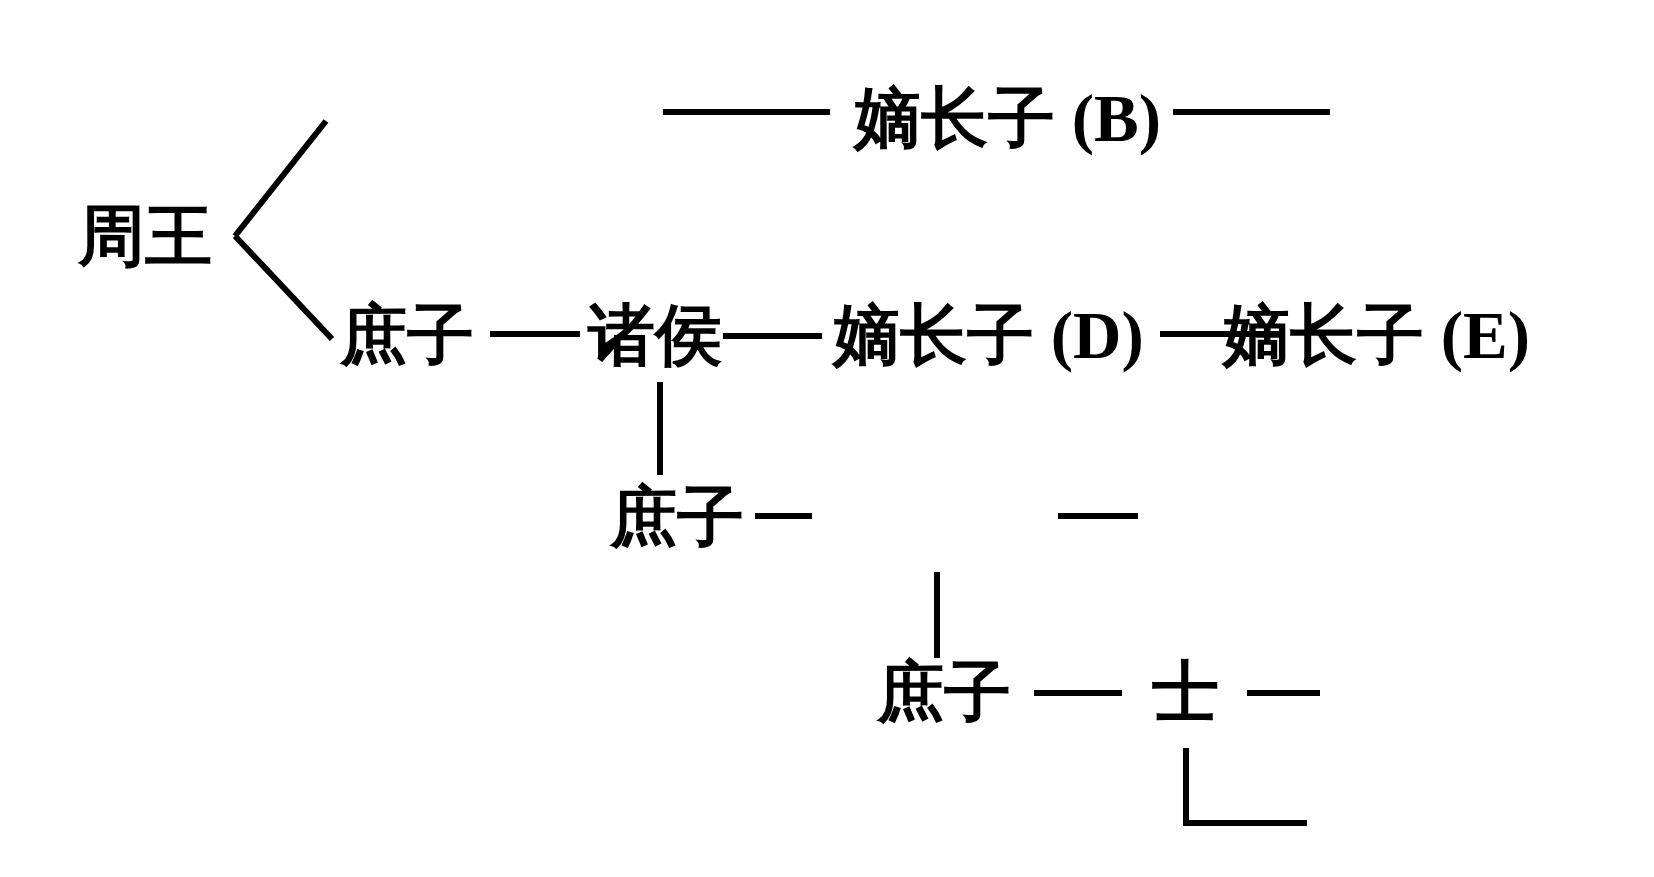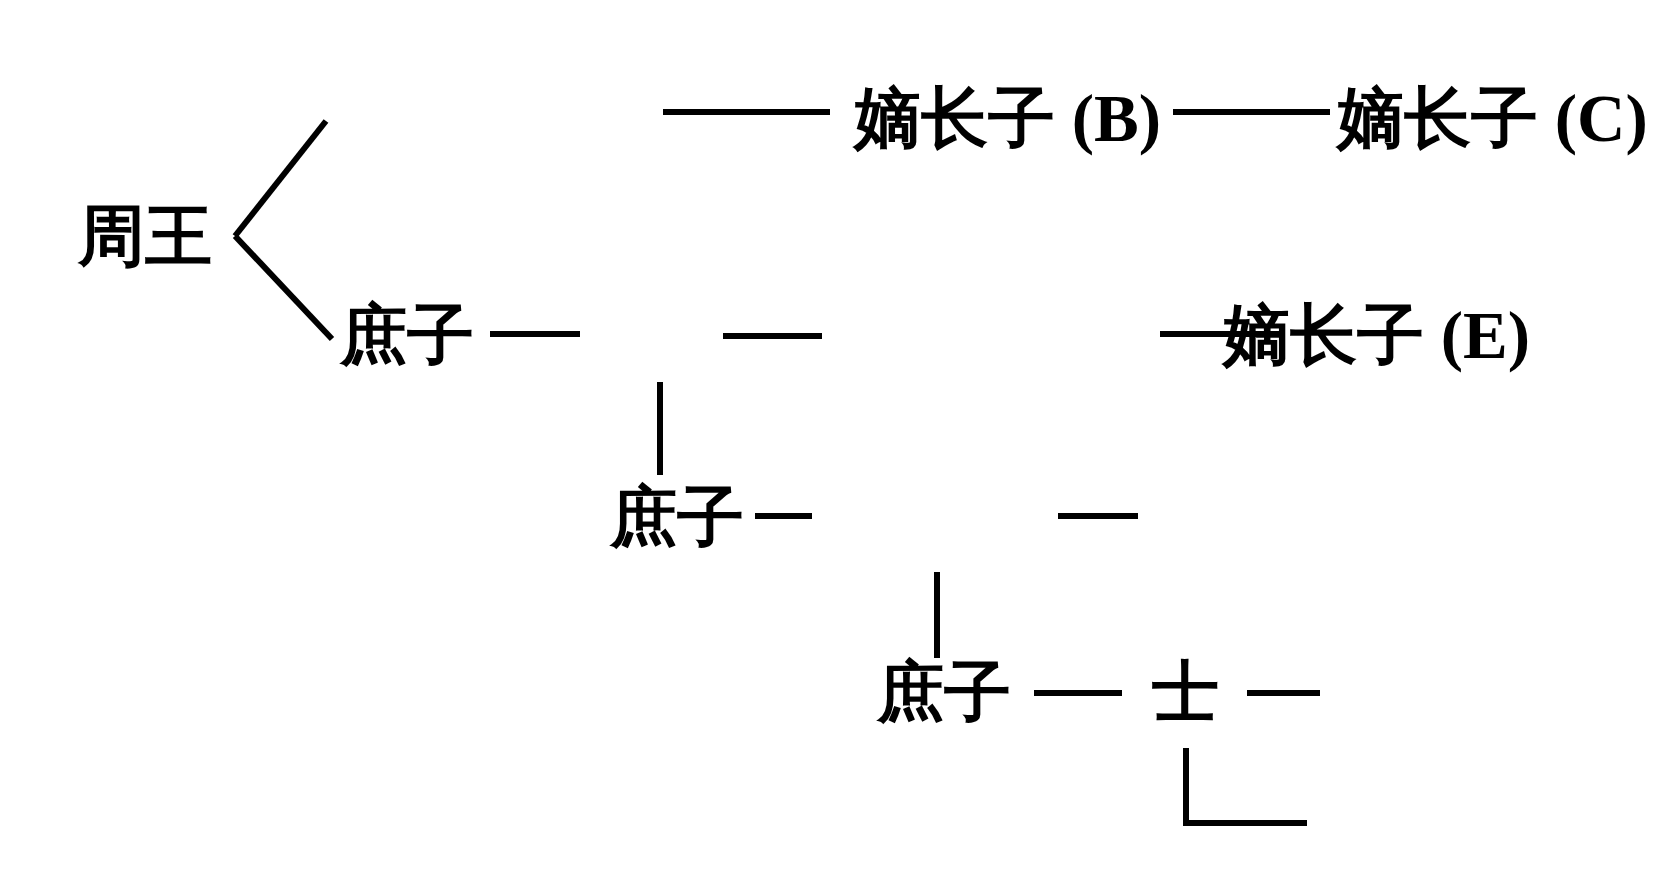--- a/index.html
+++ b/index.html
@@ -72,23 +72,24 @@
 
     <line x1="1034" y1="693" x2="1122" y2="693" stroke="#000" stroke-width="6"></line>
     <line x1="1247" y1="693" x2="1320" y2="693" stroke="#000" stroke-width="6"></line>
 
     <polyline points="1186,748 1186,823 1307,823" fill="none" stroke="#000" stroke-width="6" stroke-linejoin="miter"></polyline>
   </svg>
 
   <div class="node pos-zhouwang">周王</div>
 
   <div class="node pos-r1b">嫡长子 (B)</div>
-  <div class="node pos-r1c">嫡长子 (C)</div>
 
   <div class="node pos-r2shuzi">庶子</div>
+  <div class="node pos-r2zhuhou">诸侯</div>
+  <div class="node pos-r2d">嫡长子 (D)</div>
   <div class="node pos-r2e">嫡长子 (E)</div>
 
   <div class="node pos-r3shuzi">庶子</div>
 
   <div class="node pos-r4shuzi">庶子</div>
   <div class="node pos-r4shi">士</div>
 
 </div>
 
 </body></html>

